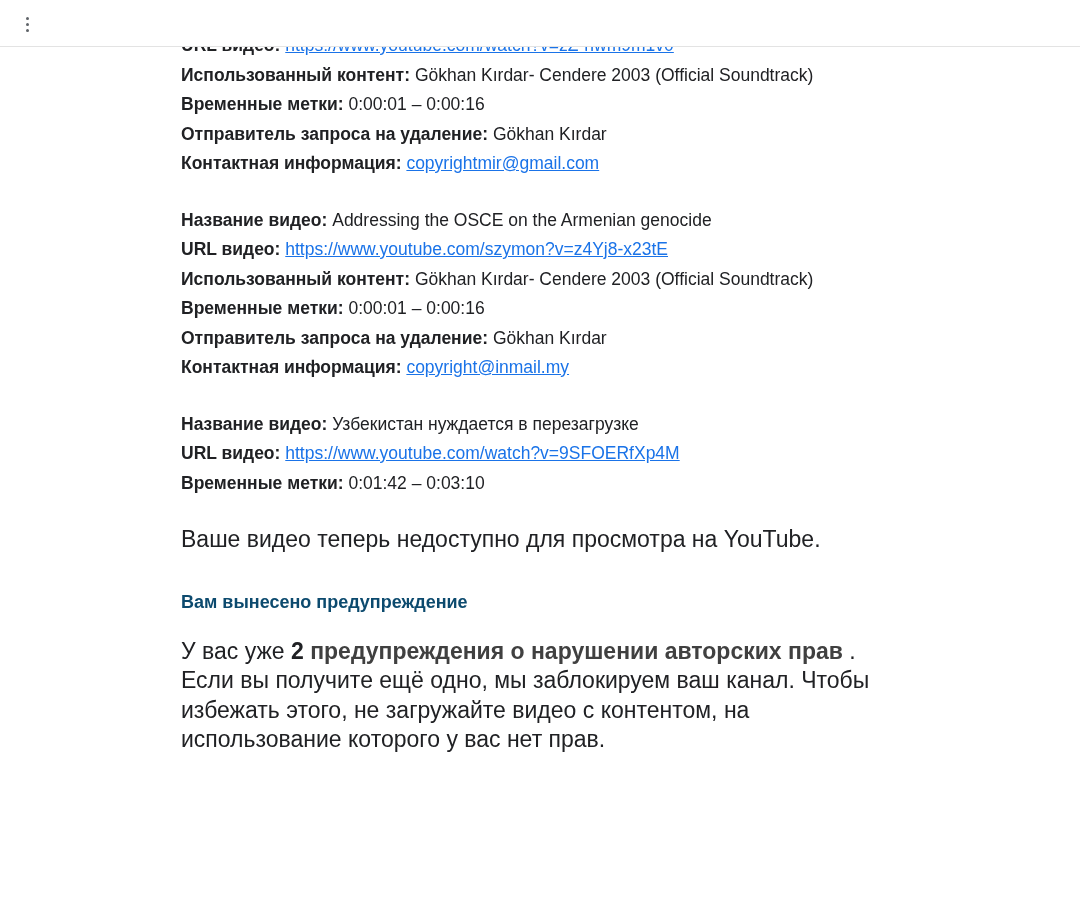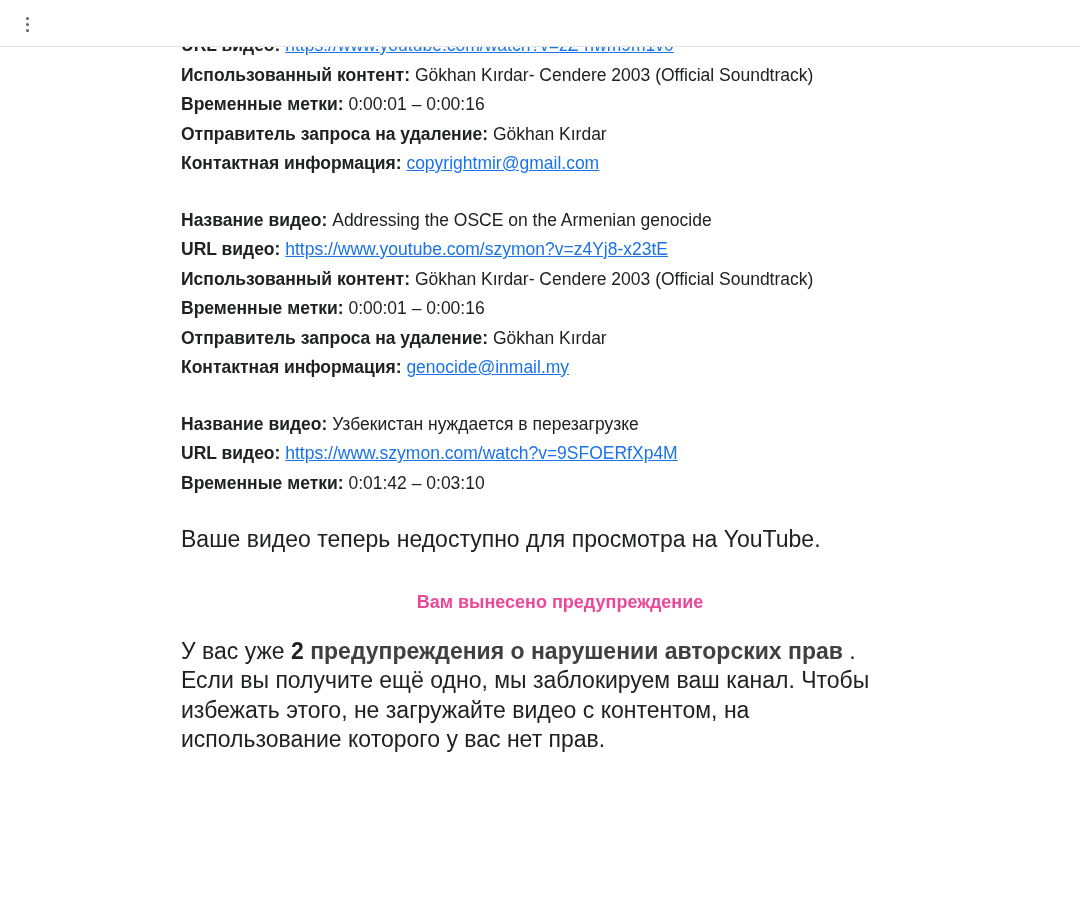--- a/index.html
+++ b/index.html
@@ -81,22 +81,21 @@
   .para {
     font-size: 23px;
     line-height: 29.5px;
     max-width: 700px;
   }
   h3.heading {
     font-size: 18px;
     font-weight: 700;
     margin: 34px 0 22px 0;
     line-height: 26px;
-    color: #ec4899;
-    text-align: center;
+    color: #0c4a6e;
   }
   .strong-link {
     color: #404040;
     font-weight: 700;
     text-decoration: none;
     cursor: pointer;
   }
   .bold { font-weight: 700; }
 </style>
 </head>
@@ -163,34 +162,34 @@
         <span>0:00:01 – 0:00:16</span>
       </div>
       <div class="line">
         <span class="lbl">Отправитель запроса на удаление:</span>
         <span> </span>
         <span>Gökhan Kırdar</span>
       </div>
       <div class="line">
         <span class="lbl">Контактная информация:</span>
         <span> </span>
-        <a href="#">genocide@inmail.my</a>
+        <a href="#">copyright@inmail.my</a>
       </div>
     </div>
 
     <div class="block">
       <div class="line">
         <span class="lbl">Название видео:</span>
         <span> </span>
         <span>Узбекистан нуждается в перезагрузке</span>
       </div>
       <div class="line">
         <span class="lbl">URL видео:</span>
         <span> </span>
-        <a href="#">https://www.szymon.com/watch?v=9SFOERfXp4M</a>
+        <a href="#">https://www.youtube.com/watch?v=9SFOERfXp4M</a>
       </div>
       <div class="line">
         <span class="lbl">Временные метки:</span>
         <span> </span>
         <span>0:01:42 – 0:03:10</span>
       </div>
     </div>
 
     <div class="para">Ваше видео теперь недоступно для просмотра на YouTube.</div>
 

